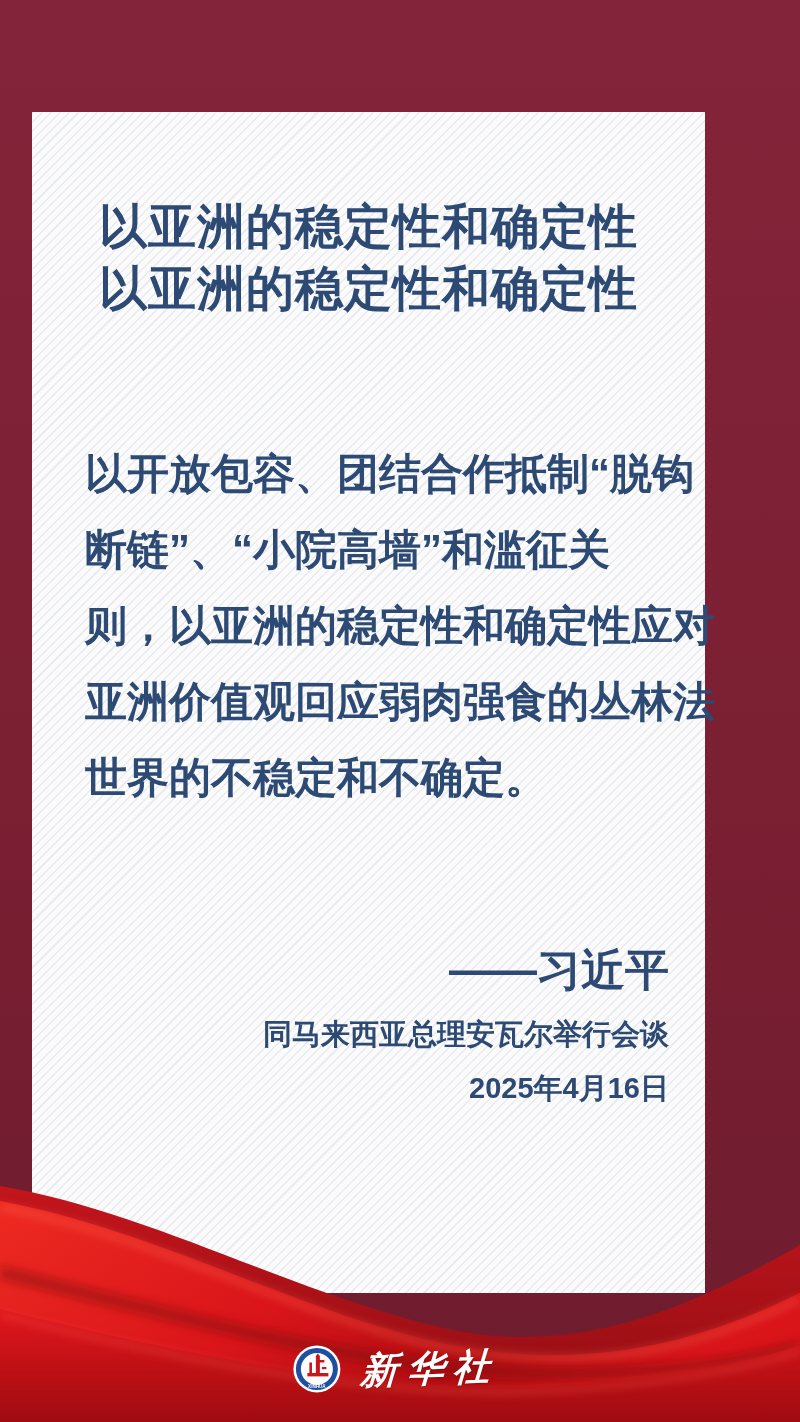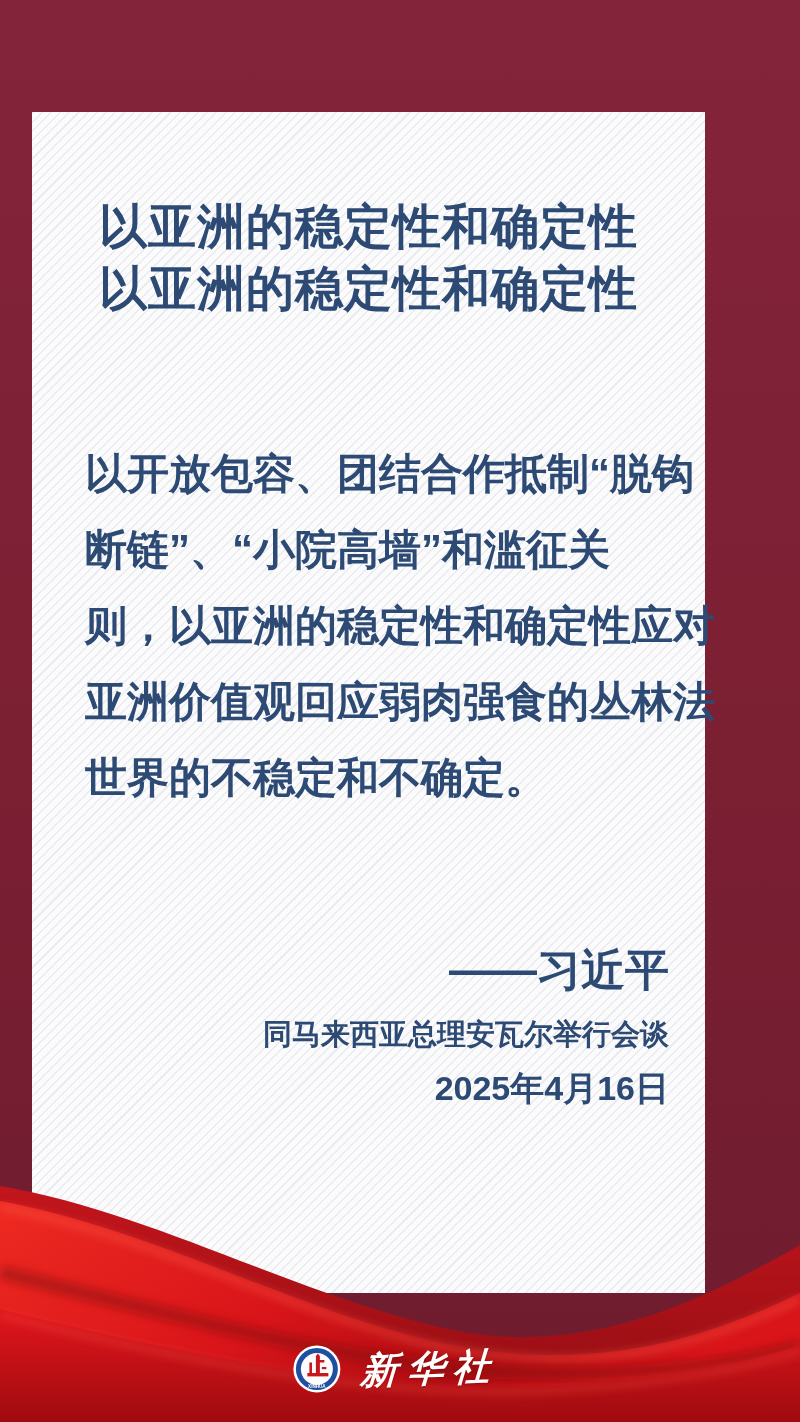--- a/index.html
+++ b/index.html
@@ -24,21 +24,21 @@
   .quote-body{
     margin:116px 52px 0 53px;
     font-size:42px;line-height:76px;font-weight:700;color:#2c4a74;
   }
   .quote-line{white-space:nowrap;}
   .attribution{
     margin:128px 36px 0 0;text-align:right;color:#2c4a74;
   }
   .signature{font-size:44px;line-height:52px;font-weight:800;white-space:nowrap;}
   .occasion{font-size:29px;line-height:40px;font-weight:700;margin-top:18px;white-space:nowrap;}
-  .date{font-size:34px;line-height:40px;font-weight:700;margin-top:14px;white-space:nowrap;}
+  .date{font-size:29px;line-height:40px;font-weight:700;margin-top:14px;white-space:nowrap;}
   
   .wave{position:absolute;left:0;bottom:0;width:800px;height:245px;z-index:3;}
   
   .footer-logo{
     position:absolute;left:50%;bottom:28px;transform:translateX(-52%);
     display:flex;align-items:center;gap:20px;z-index:4;
   }
   .emblem{width:48px;height:48px;display:block;}
   .agency-name{
     color:#ffffff;font-size:37px;font-weight:800;letter-spacing:9px;

